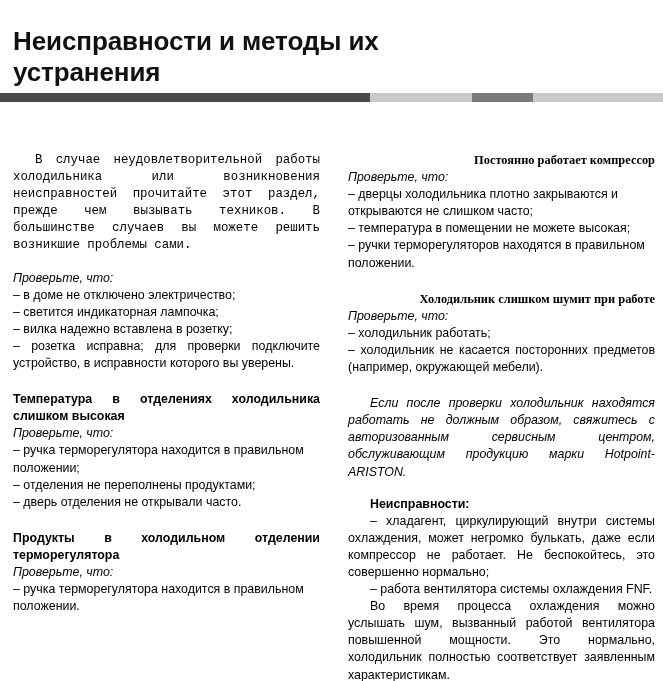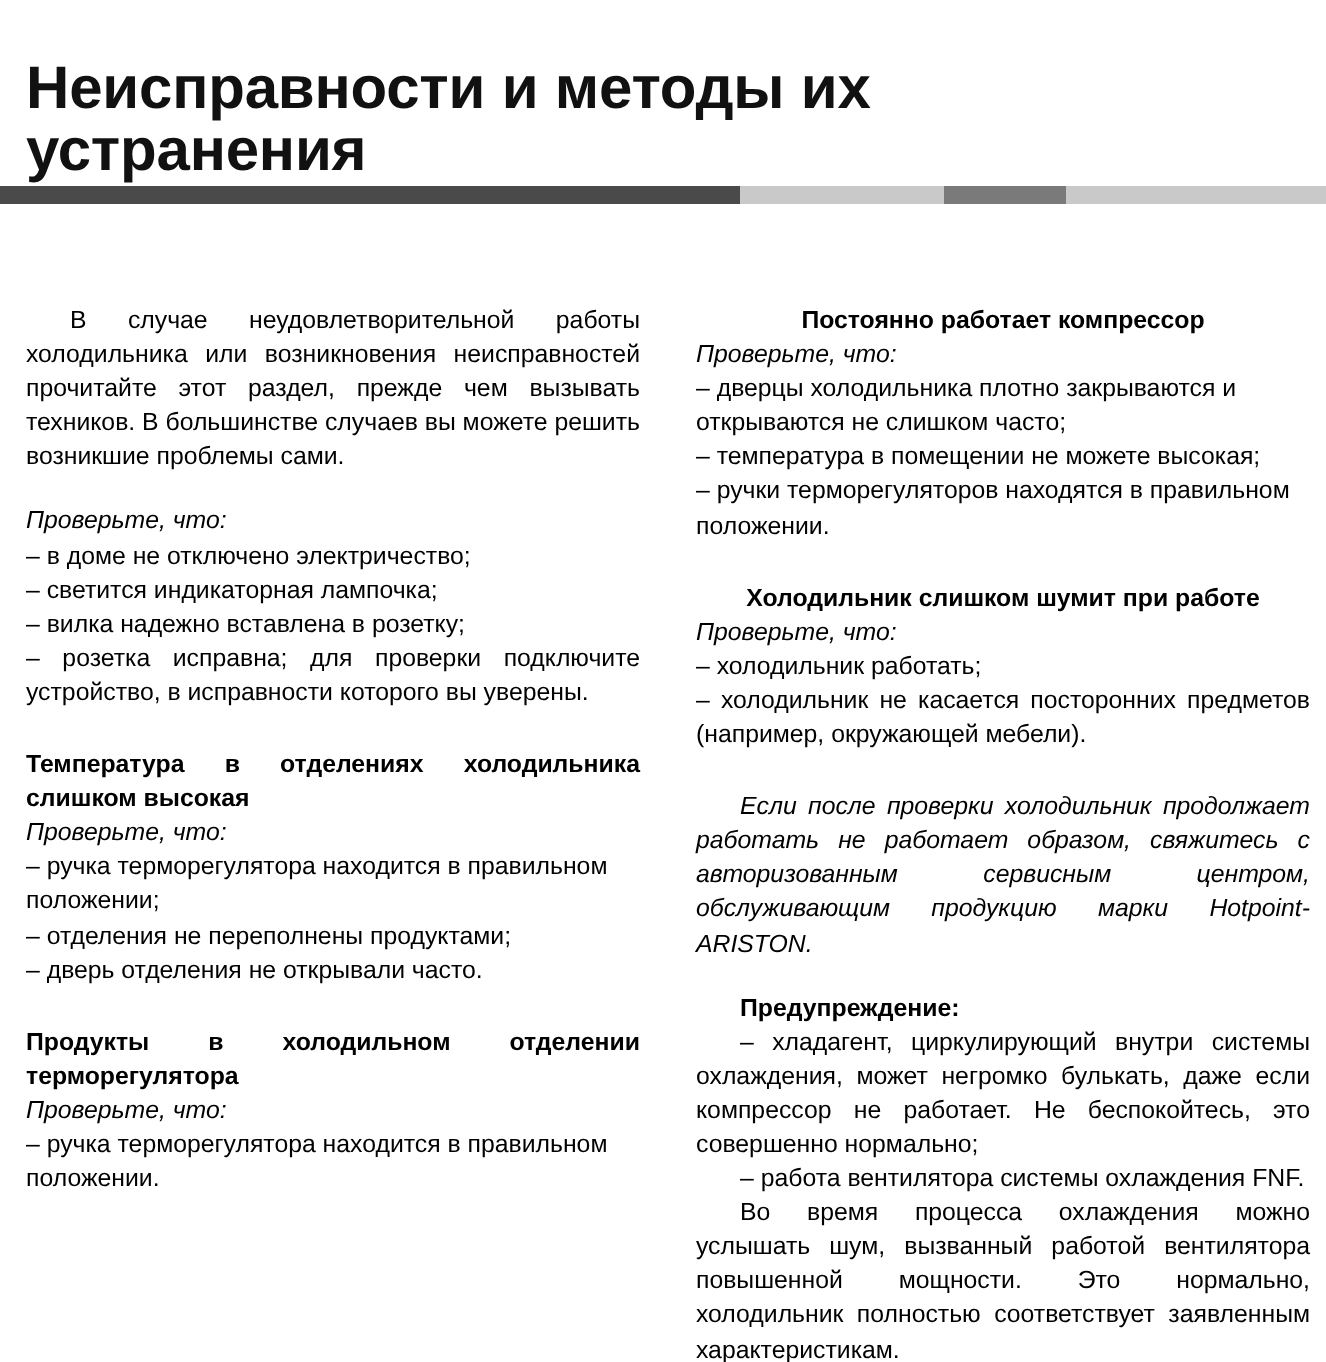--- a/index.html
+++ b/index.html
@@ -22,21 +22,21 @@
     width: 663px;
     height: 681px;
   }
 
   
   .title {
     position: absolute;
     left: 13px;
     top: 9px;
     width: 430px;
-    font-size: 30px;
+    font-size: 26px;
     font-weight: bold;
     line-height: 31px;
     letter-spacing: -0.1px;
     color: #111111;
   }
 
   
   .rule {
     position: absolute;
     left: 0px;
@@ -64,34 +64,35 @@
 
   p {
     margin: 0;
     padding: 0;
   }
 
   .para {
     text-align: justify;
     text-indent: 22px;
     margin-bottom: 15px;
+    font-family: Liberation Mono, monospace;
   }
   .para-ital {
     text-align: justify;
     text-indent: 22px;
     font-style: italic;
     margin-bottom: 15px;
   }
 
   .heading {
     font-weight: bold;
     text-align: justify;
     margin-top: 0;
   }
-  .heading-loose { text-align: center; }
+  .heading-loose { text-align: right; font-family: Liberation Serif, serif; }
 
   .subheading {
     font-style: italic;
   }
 
   .item {
     text-align: left;
   }
   .item-just {
     text-align: justify;
@@ -167,24 +168,24 @@
 
     <div class="block">
       <p class="heading heading-loose">Холодильник слишком шумит при работе</p>
       <p class="subheading">Проверьте, что:</p>
       <p class="item">– холодильник работать;</p>
       <p class="item-just">– холодильник не касается посторонних предметов (например, окружающей мебели).</p>
     </div>
 
     <div class="gap-lg"></div>
 
-    <p class="para-ital">Если после проверки холодильник продолжает работать не работает образом, свяжитесь с авторизованным сервисным центром, обслуживающим продукцию марки Hotpoint-ARISTON.</p>
+    <p class="para-ital">Если после проверки холодильник находятся работать не должным образом, свяжитесь с авторизованным сервисным центром, обслуживающим продукцию марки Hotpoint-ARISTON.</p>
 
     <div class="block">
-      <p class="warn-head">Предупреждение:</p>
+      <p class="warn-head">Неисправности:</p>
       <p class="warn-item">– хладагент, циркулирующий внутри системы охлаждения, может негромко булькать, даже если компрессор не работает. Не беспокойтесь, это совершенно нормально;</p>
       <p class="warn-item">– работа вентилятора системы охлаждения FNF.</p>
       <p class="warn-item">Во время процесса охлаждения можно услышать шум, вызванный работой вентилятора повышенной мощности. Это нормально, холодильник полностью соответствует заявленным характеристикам.</p>
     </div>
 
   </div>
 
 </div>
 
 </body></html>

